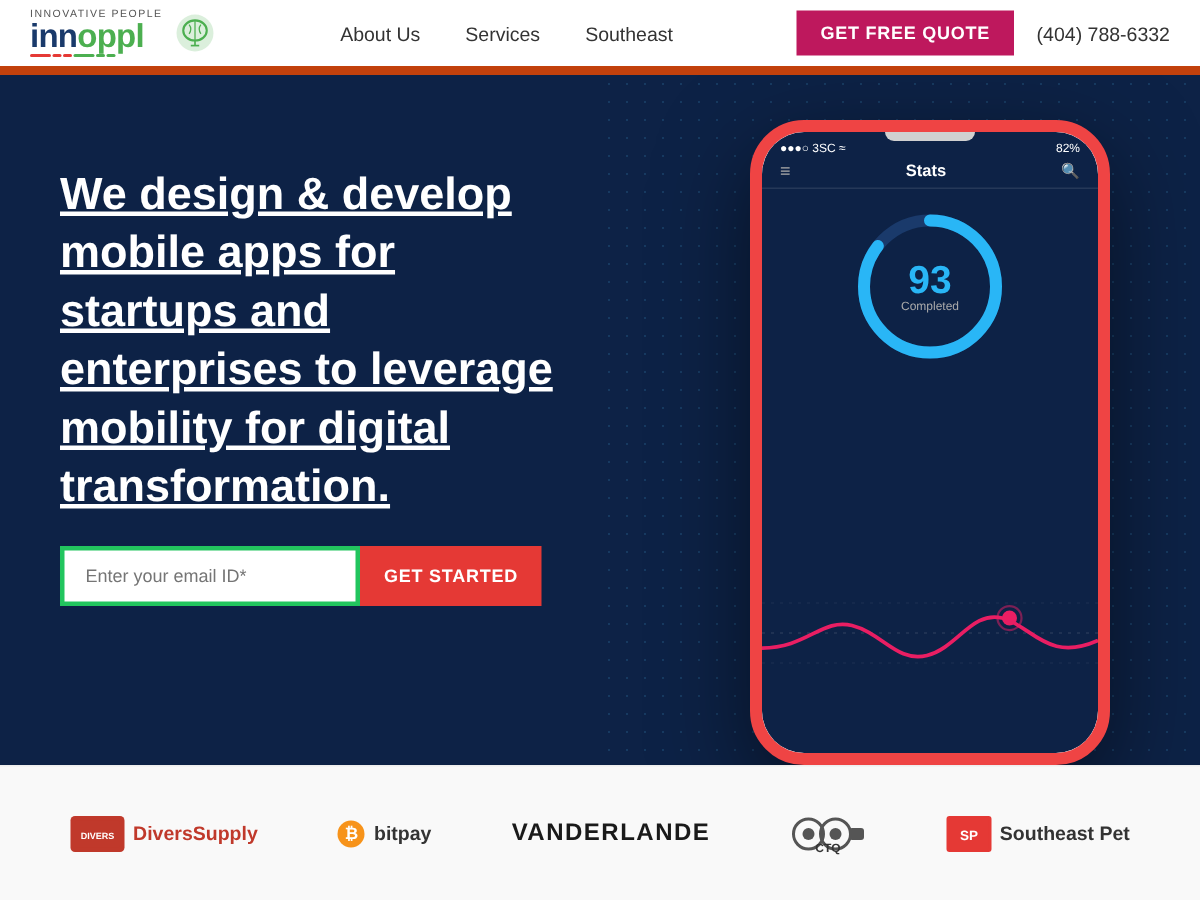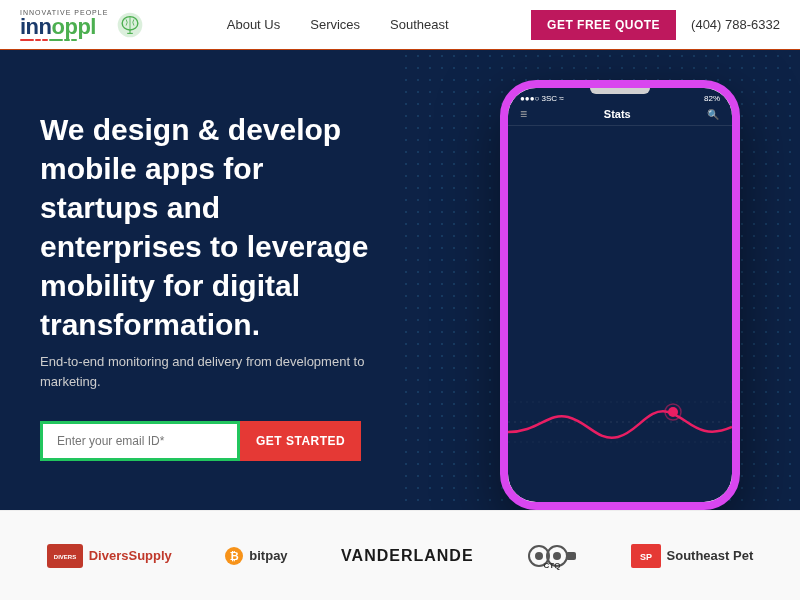--- a/index.html
+++ b/index.html
@@ -6,21 +6,21 @@
     body { font-family: 'Arial', sans-serif; width: 800px; height: 600px; overflow: hidden; }
 
     
     .header {
       background: #fff;
       height: 50px;
       display: flex;
       align-items: center;
       justify-content: space-between;
       padding: 0 20px;
-      border-bottom: 1px solid #c2410c;
+      border-bottom: 6px solid #c2410c;
       position: relative;
       z-index: 10;
     }
     .logo-area {
       display: flex;
       align-items: center;
       gap: 8px;
     }
     .logo-text {
       display: flex;
@@ -98,22 +98,23 @@
     .hero-content {
       padding: 60px 40px 40px 40px;
       max-width: 420px;
       color: #fff;
       z-index: 2;
     }
     .hero-title {
       font-size: 30px;
       font-weight: bold;
       line-height: 1.3;
-      margin-bottom: 8px;
-      color: #fff;
+      margin-bottom: 20px;
+      color: #fff;
+      text-decoration: underline;
     }
     .hero-subtitle {
       font-size: 13px;
       color: #ccc;
       margin-bottom: 30px;
       line-height: 1.5;
     }
     .hero-form {
       display: flex;
       gap: 0;
@@ -141,21 +142,21 @@
 
     
     .phone-mockup {
       position: absolute;
       right: 60px;
       top: 30px;
       width: 240px;
       height: 430px;
       background: #f0f0f0;
       border-radius: 36px;
-      border: 8px solid #d946ef;
+      border: 8px solid #ef4444;
       box-shadow: 0 20px 60px rgba(0,0,0,0.5);
       overflow: hidden;
       z-index: 2;
     }
     .phone-inner {
       width: 100%;
       height: 100%;
       background: #0d2246;
       border-radius: 28px;
       overflow: hidden;
@@ -343,41 +344,54 @@
     <button class="get-free-quote-btn">GET FREE QUOTE</button>
     <span class="phone-number">(404) 788-6332</span>
   </div>
 </header>
 
 <section class="hero">
   <div class="hero-dots"></div>
 
   <div class="hero-content">
     <h1 class="hero-title">We design &amp; develop mobile apps for startups and enterprises to leverage mobility for digital transformation.</h1>
-    <p class="hero-subtitle">End-to-end monitoring and delivery from development to marketing.</p>
     <div class="hero-form">
       <input class="hero-email-input" type="email" placeholder="Enter your email ID*" style="">
       <button class="hero-get-started-btn">GET STARTED</button>
     </div>
   </div>
 
   <div class="phone-mockup">
 
     <div style="position:absolute; top:-6px; left:50%; transform:translateX(-50%); width:60px; height:12px; background:#d0d0d0; border-radius:6px; z-index:5;"></div>
     <div class="phone-inner">
       <div class="phone-notch-top">
         <span>●●●○ 3SC ≈</span>
         <span>82%</span>
       </div>
       <div class="phone-header">
         <span style="font-size:12px;color:#aaa;">≡</span>
         <span class="title">Stats</span>
         <span style="font-size:10px;color:#aaa;">🔍</span>
       </div>
 
+      <div class="phone-chart-area">
+        <div class="circle-chart">
+          <svg width="110" height="110" viewBox="0 0 110 110">
+
+            <circle cx="55" cy="55" r="44" fill="none" stroke="#1a3a6b" stroke-width="8"></circle>
+
+            <circle cx="55" cy="55" r="44" fill="none" stroke="#29b6f6" stroke-width="8" stroke-dasharray="236 276" stroke-linecap="round"></circle>
+          </svg>
+          <div class="circle-chart-center">
+            <div class="number">93</div>
+            <div class="label">Completed</div>
+          </div>
+        </div>
+      </div>
 
       <svg class="phone-wave" viewBox="0 0 224 80">
 
         <line x1="0" y1="40" x2="224" y2="40" stroke="rgba(255,255,255,0.1)" stroke-width="1" stroke-dasharray="2,4"></line>
         <line x1="0" y1="20" x2="224" y2="20" stroke="rgba(255,255,255,0.05)" stroke-width="1" stroke-dasharray="2,4"></line>
         <line x1="0" y1="60" x2="224" y2="60" stroke="rgba(255,255,255,0.05)" stroke-width="1" stroke-dasharray="2,4"></line>
 
         <path d="M0,50 C30,50 40,30 60,35 C80,40 90,60 110,55 C130,50 140,25 160,30 C180,35 190,60 224,45" fill="none" stroke="#e91e63" stroke-width="2.5"></path>
 
         <circle cx="165" cy="30" r="5" fill="#e91e63"></circle>

